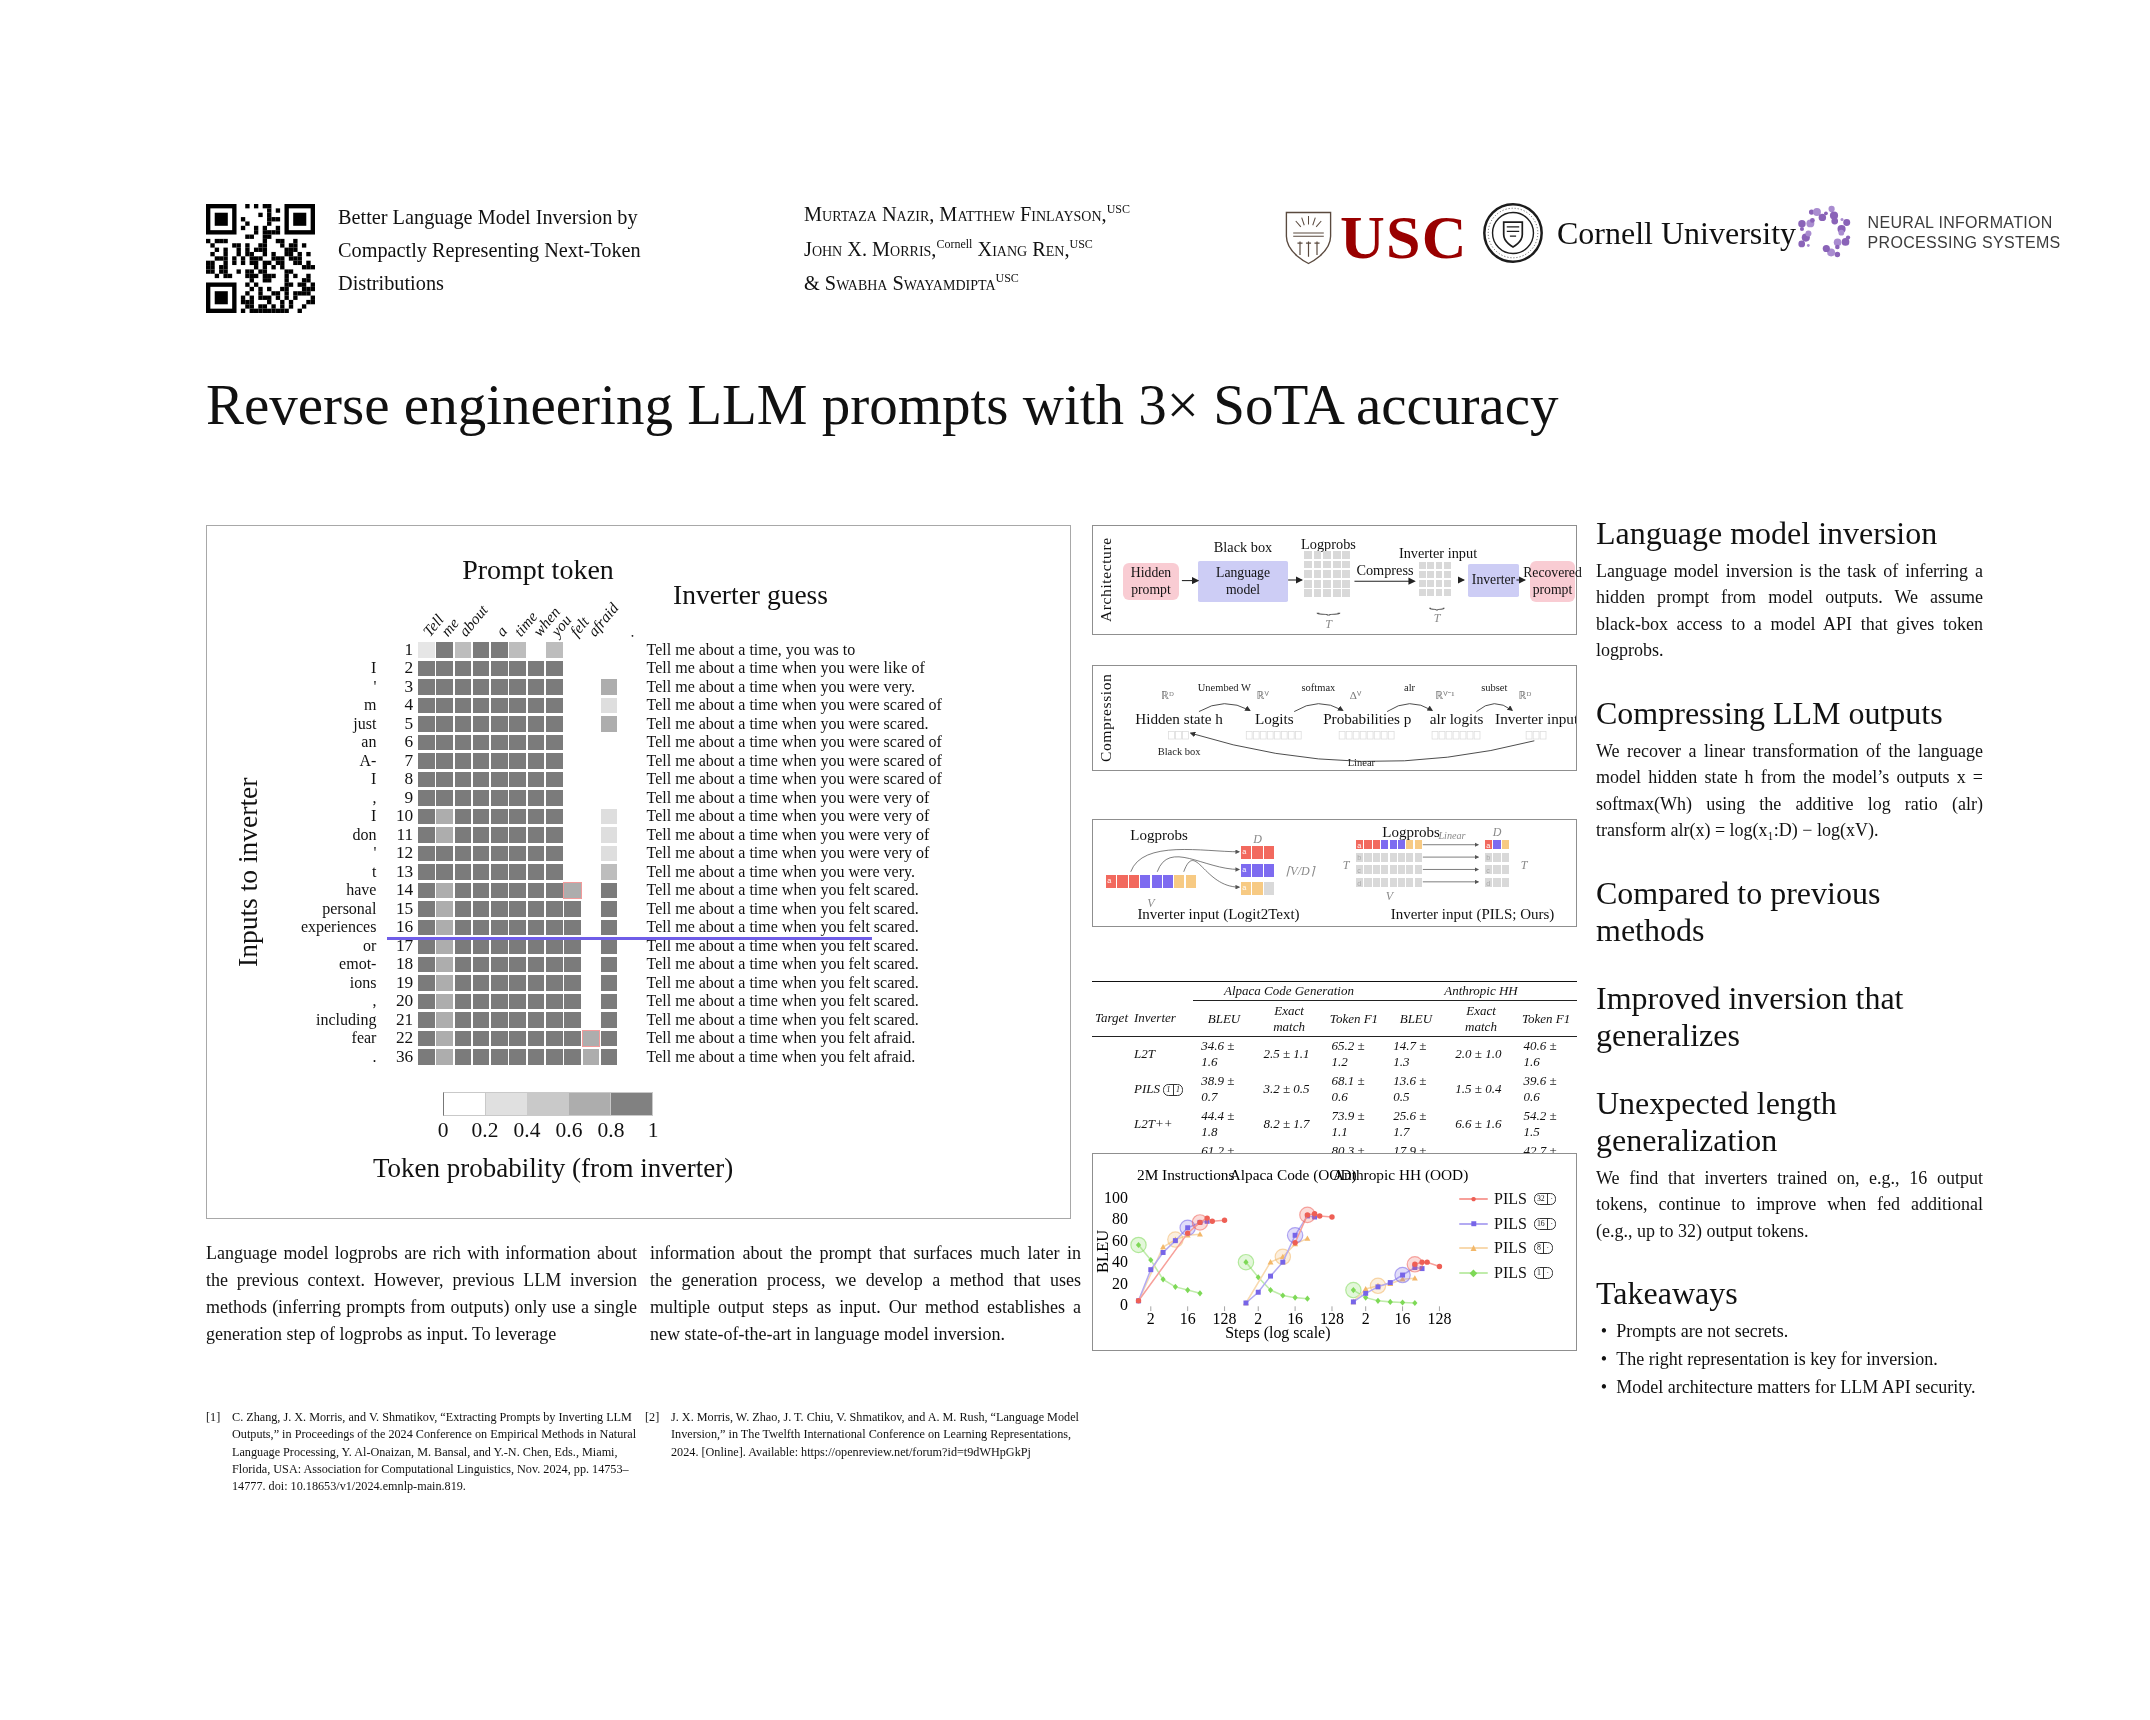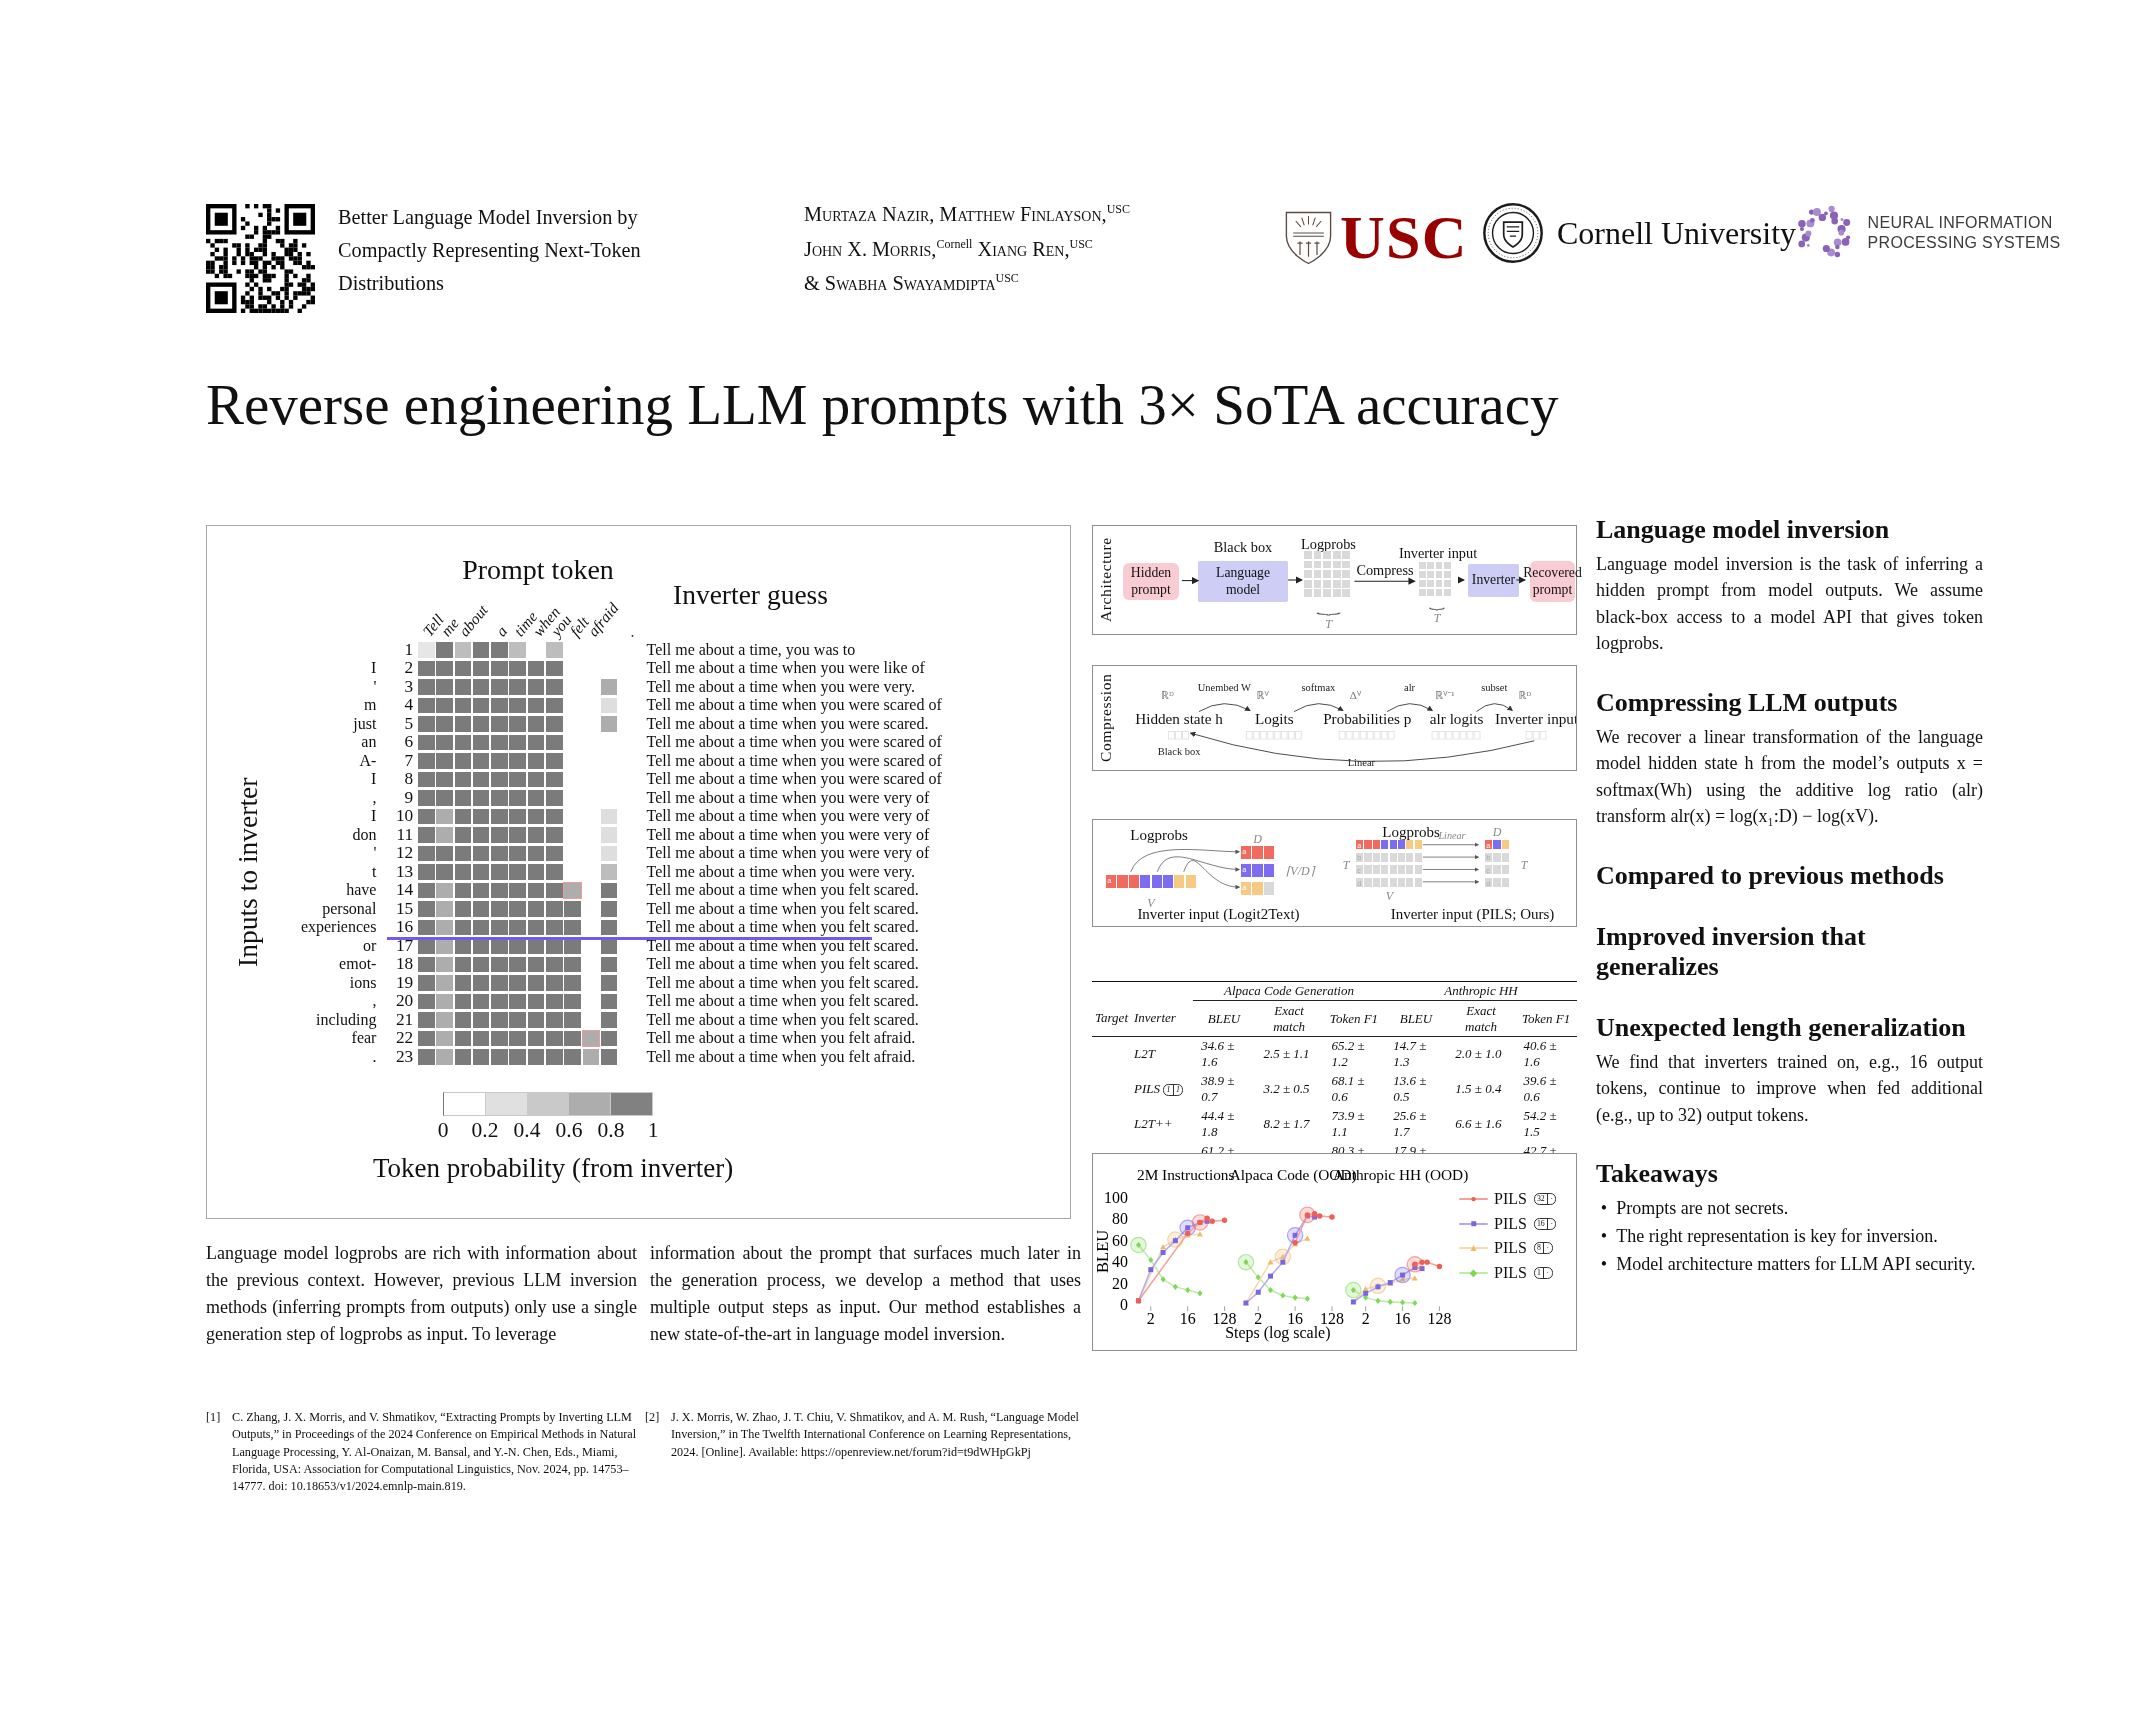--- a/index.html
+++ b/index.html
@@ -95,21 +95,21 @@
   #chart-legend { position:absolute; left:366px; top:33px; }
   .leg-row { display:flex; align-items:center; height:24.5px; }
   .leg-line { width:29px; height:2.4px; border-radius:1.2px; position:relative; margin-right:6px; }
   .leg-marker { position:absolute; left:50%; top:50%; transform:translate(-50%,-50%); font-size:10.2px;
                 line-height:1; }
   .leg-label { font-size:16px; margin-right:3.6px; }
 
   
   #right-col { position:absolute; left:1596px; top:515px; width:387px; }
   #right-col section { margin-bottom:31px; }
-  #right-col h2 { font-size:26px; font-weight:700; margin-bottom:6px; }
+  #right-col h2 { font-size:32px; font-weight:400; margin-bottom:6px; }
   #right-col p { font-size:18px; line-height:1.47; text-align:justify; }
   #right-col ul { list-style:none; }
   #right-col li { font-size:18px; line-height:1.55; padding-left:20.3px; position:relative; }
   #right-col li::before { content:"•"; position:absolute; left:4.8px; }
 
   
   .intro { position:absolute; top:1240px; width:431px; font-size:18px; line-height:1.5; text-align:justify; }
   .intro1 { left:206px; } .intro2 { left:650px; }
   .ref { position:absolute; top:1409px; width:442px; display:flex; font-size:12.2px; line-height:1.42; }
   .ref .rlab { width:26px; flex:none; }
@@ -824,21 +824,21 @@
             <div class="hm-cell" style="background: rgb(123, 123, 123);"></div>
             <div class="hm-cell" style="background: rgb(123, 123, 123);"></div>
             <div class="hm-cell red" style="background: rgb(173, 173, 173);"></div>
             <div class="hm-cell" style="background: rgb(123, 123, 123);"></div>
             <div class="hm-cell" style="background: transparent;"></div>
           </div>
           <span class="hm-guess">Tell me about a time when you felt afraid.</span>
         </div>
         <div class="hm-row">
           <span class="hm-tok">.</span>
-          <span class="hm-num">23</span>
+          <span class="hm-num">36</span>
           <div class="hm-cells">
             <div class="hm-cell" style="background: rgb(123, 123, 123);"></div>
             <div class="hm-cell" style="background: rgb(173, 173, 173);"></div>
             <div class="hm-cell" style="background: rgb(123, 123, 123);"></div>
             <div class="hm-cell" style="background: rgb(123, 123, 123);"></div>
             <div class="hm-cell" style="background: rgb(123, 123, 123);"></div>
             <div class="hm-cell" style="background: rgb(123, 123, 123);"></div>
             <div class="hm-cell" style="background: rgb(123, 123, 123);"></div>
             <div class="hm-cell" style="background: rgb(123, 123, 123);"></div>
             <div class="hm-cell" style="background: rgb(123, 123, 123);"></div>

